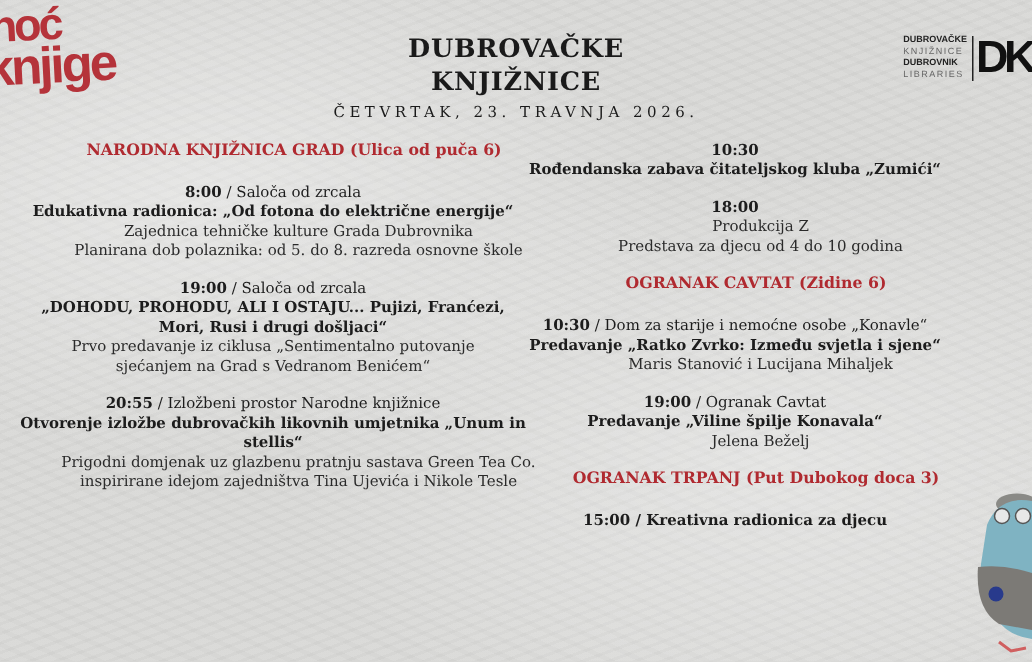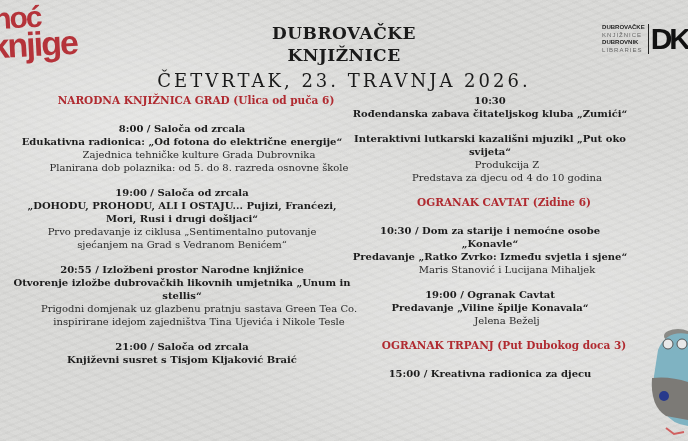--- a/index.html
+++ b/index.html
@@ -20,38 +20,38 @@
     line-height: 0.85; transform: rotate(-3deg); letter-spacing: -2px;
   }
   .logo-left .l1 { font-size: 30px; display:block; margin-left: -2px; }
   .logo-left .l2 { font-size: 34px; display:block; margin-left: -6px; }
   .header { position: absolute; left: 0; right: 0; top: 22px; text-align: center; }
   .title {
     font-family: "DejaVu Serif", serif; font-weight: bold; font-size: 17px;
     line-height: 22px; letter-spacing: 0.5px; color: #1a1a1a;
   }
   .date {
-    margin-top: 4px; font-family: "DejaVu Serif", serif; font-size: 18px;
+    margin-top: 4px; font-family: "DejaVu Serif", serif; font-size: 10px;
     letter-spacing: 3px; color: #1a1a1a;
   }
   .logo-right {
     position: absolute; right: 0; top: 24px; display: flex; align-items: flex-end;
     font-family: "Liberation Sans", sans-serif;
   }
   .logo-right .words { text-align: left; font-size: 6px; line-height: 7.5px; padding-right: 3px; border-right: 1px solid #222; }
   .logo-right .w-bold { font-weight: bold; color: #222; }
   .logo-right .w-light { color: #666; letter-spacing: 1px; }
   .logo-right .dk { font-weight: 900; font-size: 30px; letter-spacing: -3px; color: #111; padding-left: 2px; line-height: 30px; }
   .col { position: absolute; text-align: center; font-size: 10px; line-height: 13px; }
   .col.left { left: 0; width: 364px; top: 94px; }
   .col.right { left: 352px; width: 276px; top: 94px; }
   .section-title { color: #b02a30; font-weight: bold; font-size: 10.5px; margin-bottom: 15px; margin-left: 28px; }
   .event { margin-bottom: 12px; }
   .time { font-weight: bold; }
-  .loc { font-weight: bold; }
+  .loc { font-weight: normal; }
   .name { font-weight: bold; }
   .desc { font-weight: normal; color: #2a2a2a; padding-left: 34px; }
   .right .section-title.spaced { margin-top: 4px; }
   .pigeon {
     position: absolute; right: 0; top: 316px; width: 44px; height: 125px;
   }
 </style>
 </head>
 <body>
 
@@ -94,33 +94,29 @@
     <div class="desc" style="padding:0 34px">Prvo predavanje iz ciklusa „Sentimentalno putovanje sjećanjem na Grad s Vedranom Benićem“</div>
   </div>
 
   <div class="event">
     <div><span class="time">20:55</span><span class="loc"> / Izložbeni prostor Narodne knjižnice</span></div>
     <div class="name">Otvorenje izložbe dubrovačkih likovnih umjetnika „Unum in stellis“</div>
     <div class="desc">Prigodni domjenak uz glazbenu pratnju sastava Green Tea Co.</div>
     <div class="desc">inspirirane idejom zajedništva Tina Ujevića i Nikole Tesle</div>
   </div>
 
-  <div class="event">
-    <div><span class="time">21:00</span><span class="loc"> / Saloča od zrcala</span></div>
-    <div class="name">Književni susret s Tisjom Kljaković Braić</div>
-  </div>
 </div>
 
 <div class="col right">
   <div class="event">
     <div class="time">10:30</div>
     <div class="name">Rođendanska zabava čitateljskog kluba „Zumići“</div>
   </div>
   <div class="event">
-    <div class="name">Interaktivni lutkarski kazališni mjuzikl „Put oko svijeta“</div>
+    <div class="time">18:00</div>
     <div class="desc">Produkcija Z</div>
     <div class="desc">Predstava za djecu od 4 do 10 godina</div>
   </div>
 
   <div class="section-title spaced">OGRANAK CAVTAT (Zidine 6)</div>
   <div class="event">
     <div><span class="time">10:30</span><span class="loc"> / Dom za starije i nemoćne osobe „Konavle“</span></div>
     <div class="name">Predavanje „Ratko Zvrko: Između svjetla i sjene“</div>
     <div class="desc">Maris Stanović i Lucijana Mihaljek</div>
   </div>

